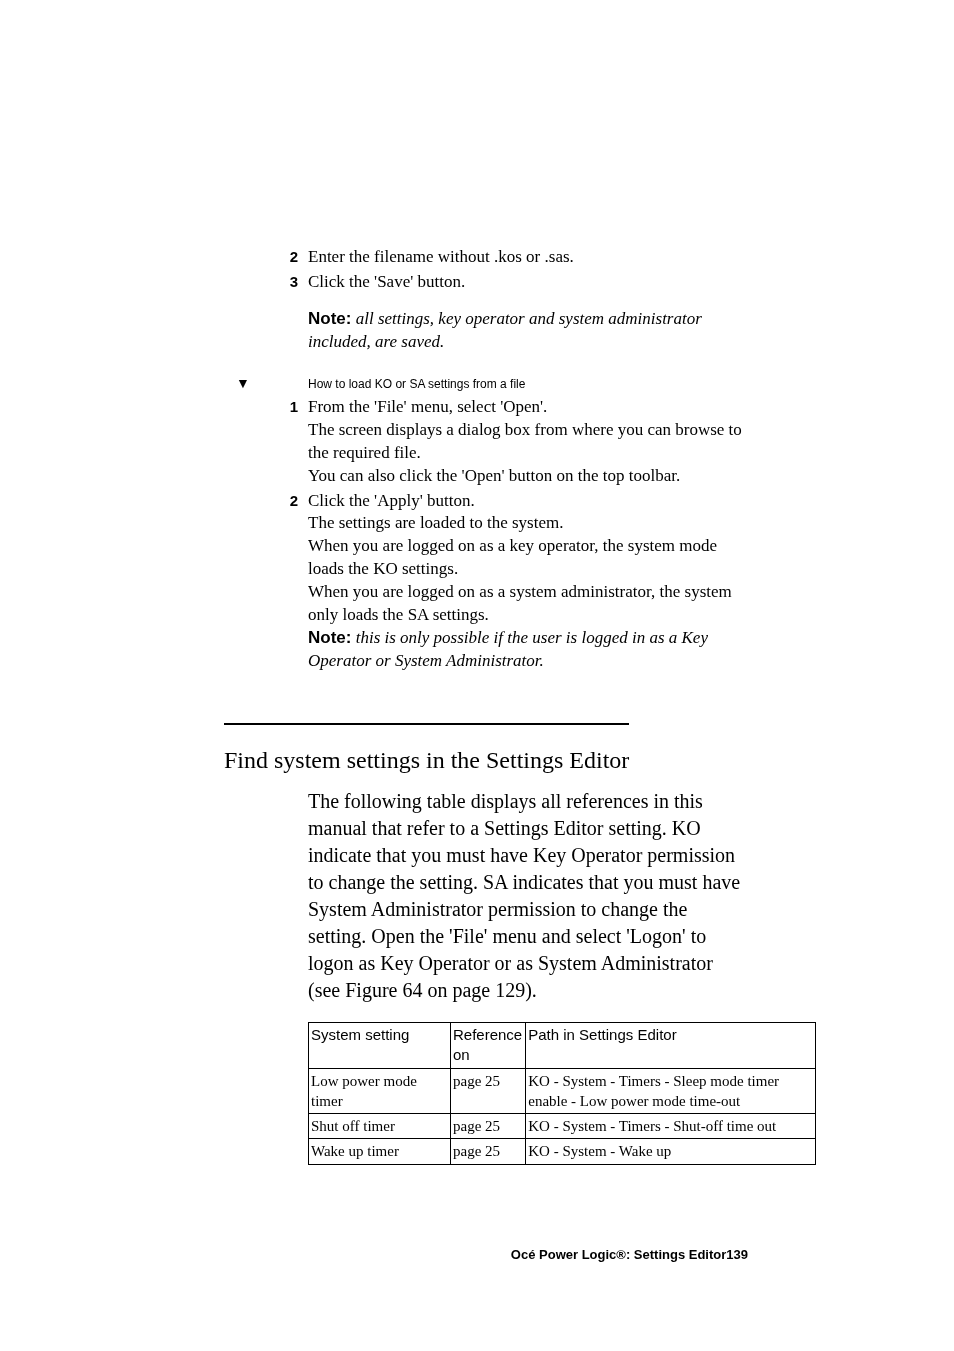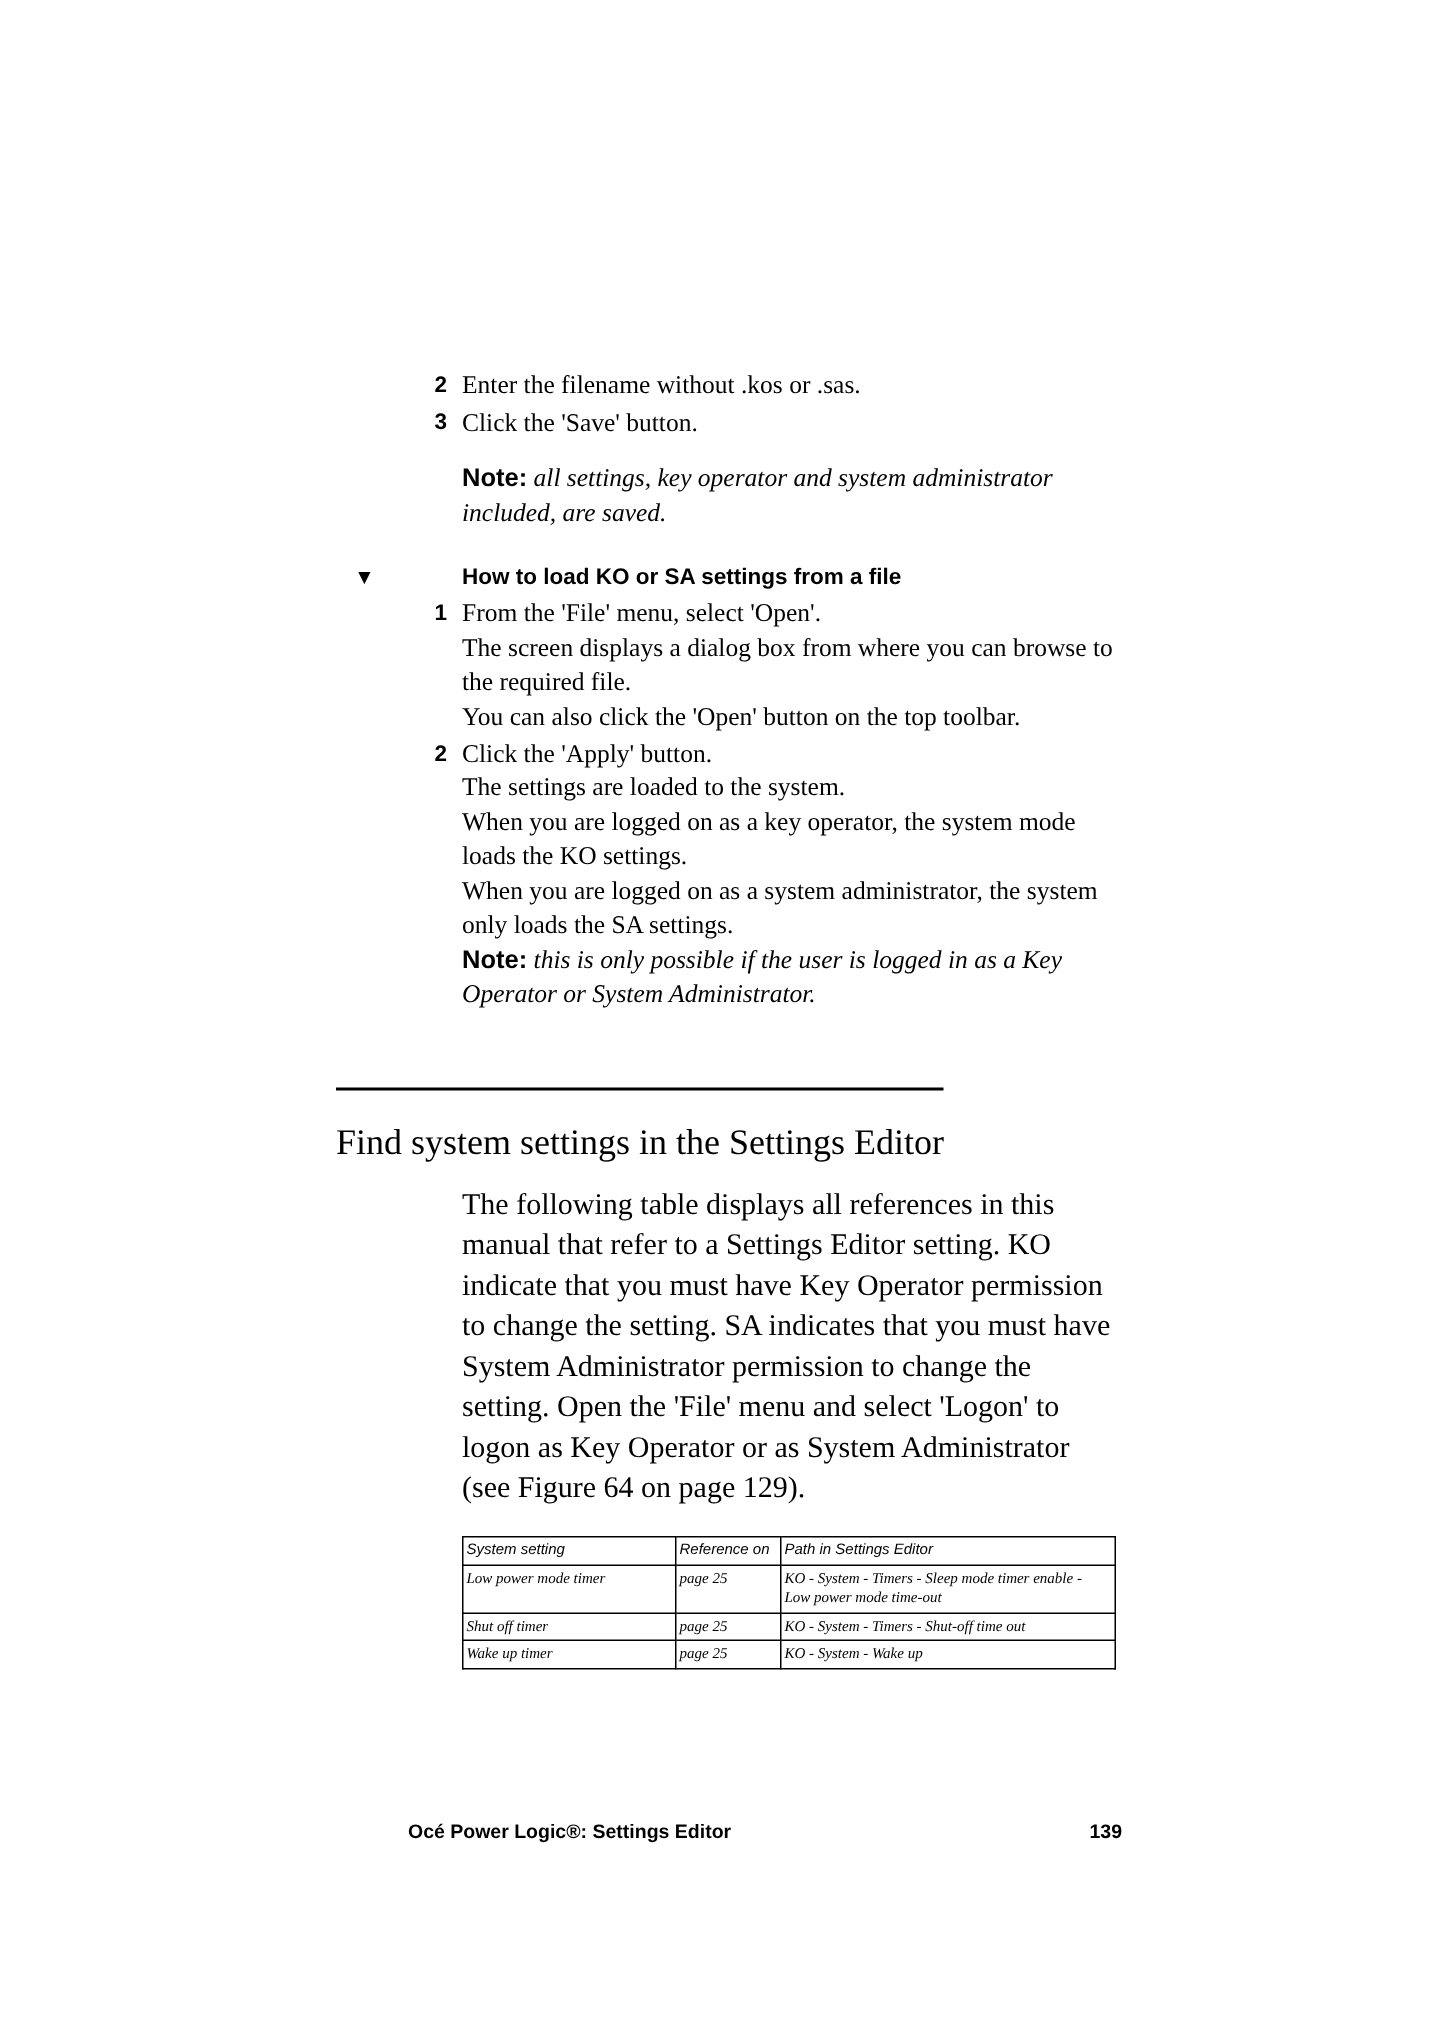--- a/index.html
+++ b/index.html
@@ -49,22 +49,22 @@
     margin-bottom: 22px;
   }
   .proc-row { display: flex; align-items: baseline; margin-bottom: 4px; margin-left: -36px; }
   .proc-marker {
     width: 36px;
     font-size: 14px;
     flex-shrink: 0;
   }
   .proc-head {
     font-family: Helvetica, Arial, sans-serif;
-    font-weight: bold;
-    font-size: 15px;
+    font-weight: normal;
+    font-size: 12px;
     padding-left: 36px;
   }
   .h2-wrap {
     margin-top: 48px;
     margin-left: -48px;
     border-top: 2px solid #000;
     display: inline-block;
     padding-top: 6px;
     margin-bottom: 14px;
   }
@@ -76,23 +76,22 @@
   }
   .para {
     font-size: 20px;
     line-height: 1.35;
     padding-left: 36px;
     margin-bottom: 18px;
   }
   table.systable {
     margin-left: 36px;
     border-collapse: collapse;
-    font-size: 10px;
-    width: 436px;
-    font-style: italic;
+    font-size: 15px;
+    width: 508px;
   }
   table.systable th {
     font-family: Helvetica, Arial, sans-serif;
     font-weight: normal;
     text-align: left;
     border: 1px solid #000;
     padding: 2px 3px 2px 2px;
     line-height: 1.35;
     vertical-align: top;
   }
@@ -103,26 +102,26 @@
     line-height: 1.35;
     vertical-align: top;
   }
   .col1 { width: 142px; }
   .col2 { width: 70px; }
   .col3 { }
   .footer {
     position: absolute;
     left: 272px;
     right: 206px;
-    top: 1213px;
+    top: 1247px;
     font-family: Helvetica, Arial, sans-serif;
     font-size: 13px;
     font-weight: bold;
     display: flex;
-    justify-content: space-between;
+    justify-content: flex-end;
   }
 </style>
 </head>
 <body>
 
 <div class="page">
   <div class="content-wrap">
 
     
     <div class="step">

